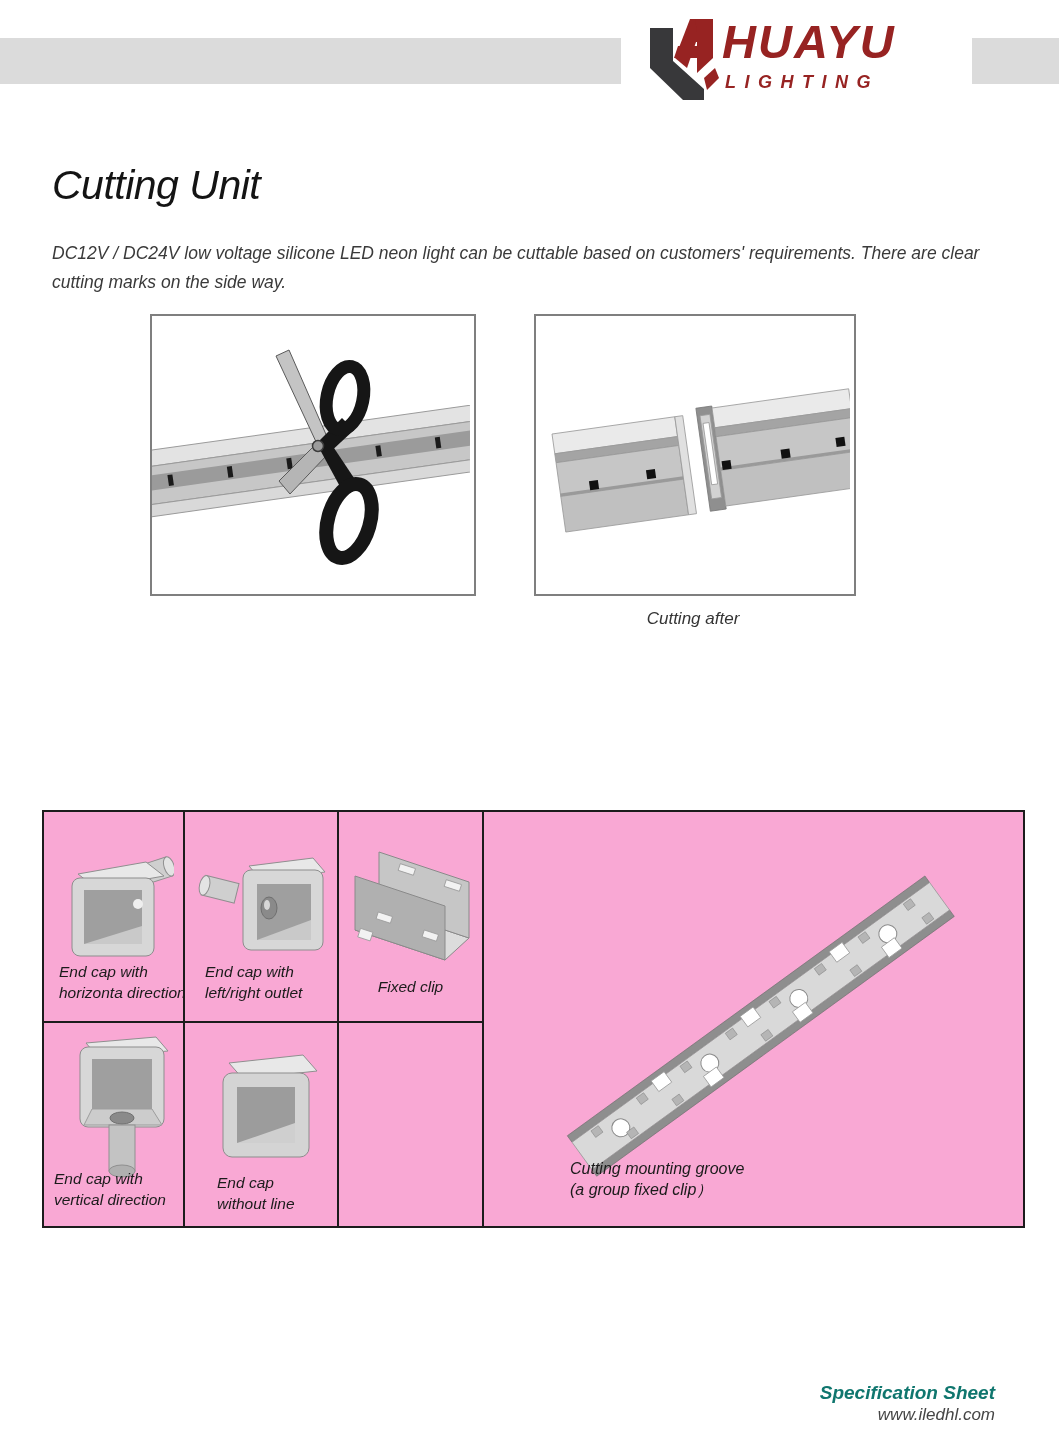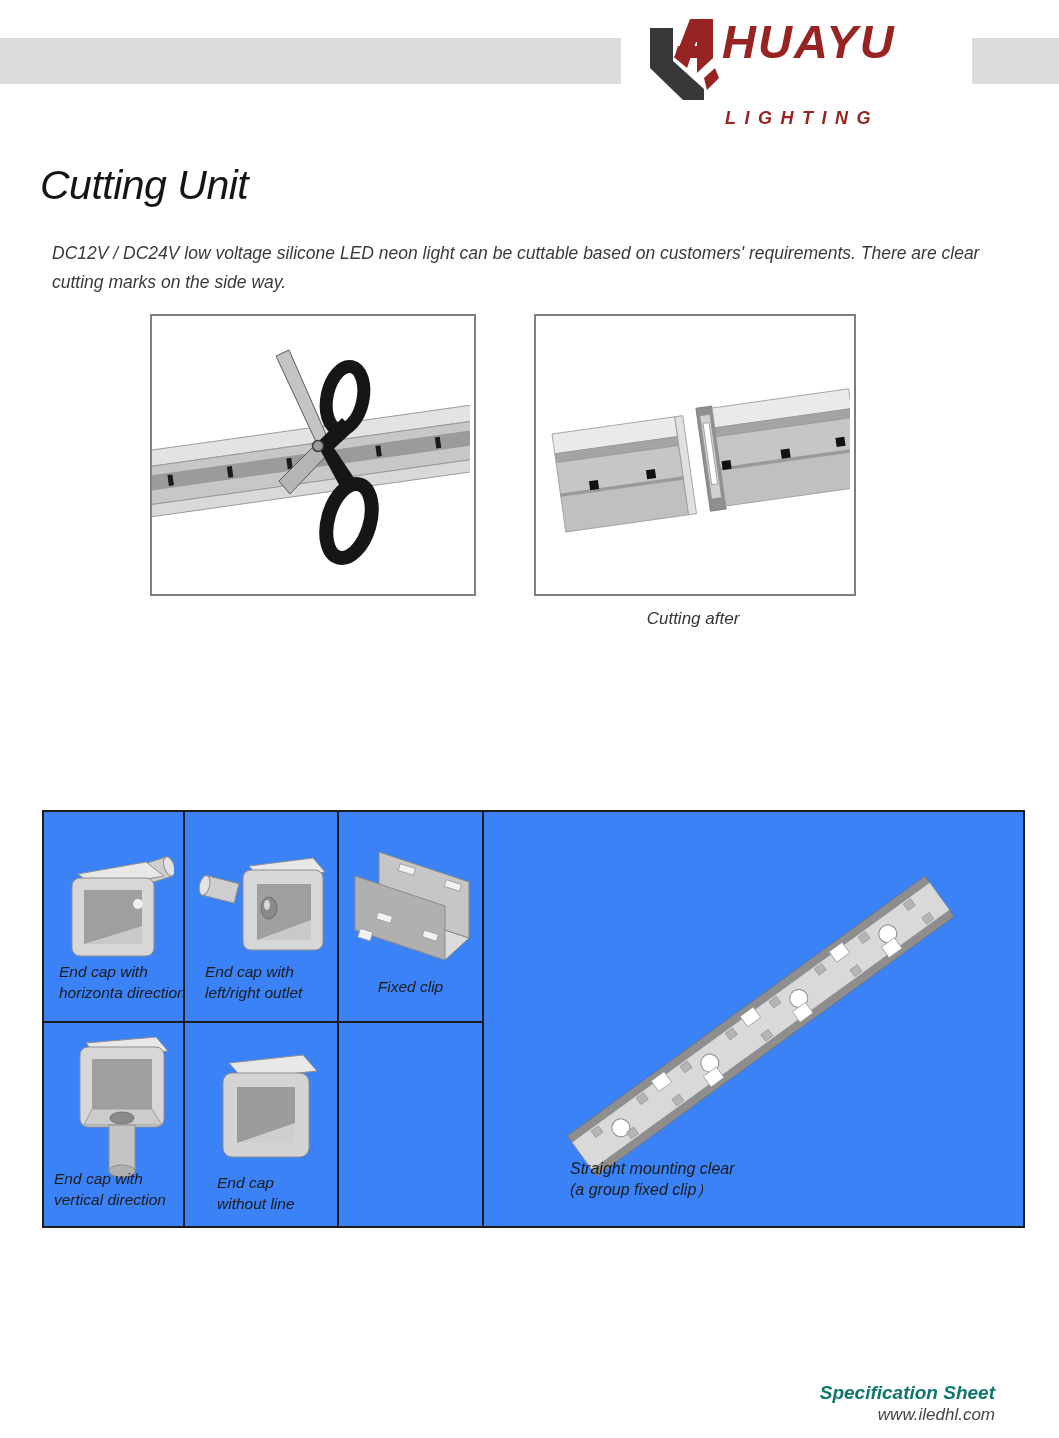--- a/index.html
+++ b/index.html
@@ -5,36 +5,36 @@
   html,body{margin:0;padding:0;background:#ffffff;}
   #page{position:relative;width:1059px;height:1438px;background:#ffffff;overflow:hidden;
         font-family:"Liberation Sans", sans-serif;color:#1d1d1d;}
   .abs{position:absolute;font-style:italic;}
   
   .gray-bar{background:#dbdbdb;height:46px;top:38px;}
   #bar-left{left:0;width:621px;}
   #bar-right{left:972px;width:87px;}
   #logo-mark{left:645px;top:16px;width:74px;height:84px;}
   #brand-name{left:722px;top:18px;font-size:47px;font-weight:bold;letter-spacing:2px;color:#972322;line-height:48px;}
-  #brand-sub{left:725px;top:72px;font-size:18px;font-weight:bold;letter-spacing:8.5px;color:#972322;margin-top:36px;}
+  #brand-sub{left:725px;top:72px;font-size:18px;font-weight:bold;letter-spacing:8.5px;color:#972322;}
   
   .big-title{font-size:41px;color:#141414;letter-spacing:-0.5px;line-height:44px;}
-  #title-cutting{left:40px;top:163px;}
+  #title-cutting{left:52px;top:163px;}
   #title-acc{left:66px;top:717px;}
   
   #desc{left:52px;top:239px;width:980px;font-size:17.5px;line-height:28.5px;color:#3a3a3a;}
   
   .figure-box{border:2px solid #7f7f7f;background:#ffffff;}
   #fig1{left:150px;top:314px;width:322px;height:278px;}
   #fig2{left:534px;top:314px;width:318px;height:278px;}
   .fig-caption{top:609px;text-align:center;font-size:17px;color:#343434;}
   #cap1{left:150px;width:322px;}
   #cap2{left:534px;width:318px;}
   
-  #acc-table{left:42px;top:810px;width:983px;height:418px;border:2px solid #1c1c1c;box-sizing:border-box;background:#3b82f6;}
+  #acc-table{left:42px;top:810px;width:983px;height:418px;border:2px solid #1c1c1c;box-sizing:border-box;background:#f9a8d4;}
   .vline{position:absolute;top:0;bottom:0;width:2px;background:#1c1c1c;}
   #vline1{left:139px;} #vline2{left:293px;} #vline3{left:438px;}
   #hline1{position:absolute;left:0;top:209px;width:440px;height:2px;background:#1c1c1c;}
   .cell{position:absolute;box-sizing:border-box;}
   .cell-label{position:absolute;font-size:15.5px;line-height:21px;color:#1b1b1b;white-space:nowrap;}
   .cell-art{position:absolute;}
   
   #footer{right:64px;top:1381px;text-align:right;}
   #footer-title{font-size:19px;font-weight:bold;color:#0f766e;line-height:23px;}
   #footer-site{font-size:17px;color:#454545;line-height:21px;}
@@ -245,21 +245,21 @@
               <rect x="408" y="-15" width="9" height="8"></rect>
             <rect x="50" y="7" width="9" height="8"></rect>
               <rect x="106" y="7" width="9" height="8"></rect>
             <rect x="216" y="7" width="9" height="8"></rect>
               <rect x="326" y="7" width="9" height="8"></rect>
             <rect x="415" y="7" width="9" height="8"></rect>
           </g>
         </g>
       </svg>
       <div class="cell-label" style="left:86px;bottom:26px;font-size:16px;">
-        <span style="display:block">Straight mounting clear</span>
+        <span style="display:block">Cutting mounting groove</span>
         <span style="display:block">(a group fixed clip）</span>
       </div>
     </div>
   </div>
 
   <div class="abs" id="footer">
     <div id="footer-title">Specification Sheet</div>
     <div id="footer-site">www.iledhl.com</div>
   </div>
 

